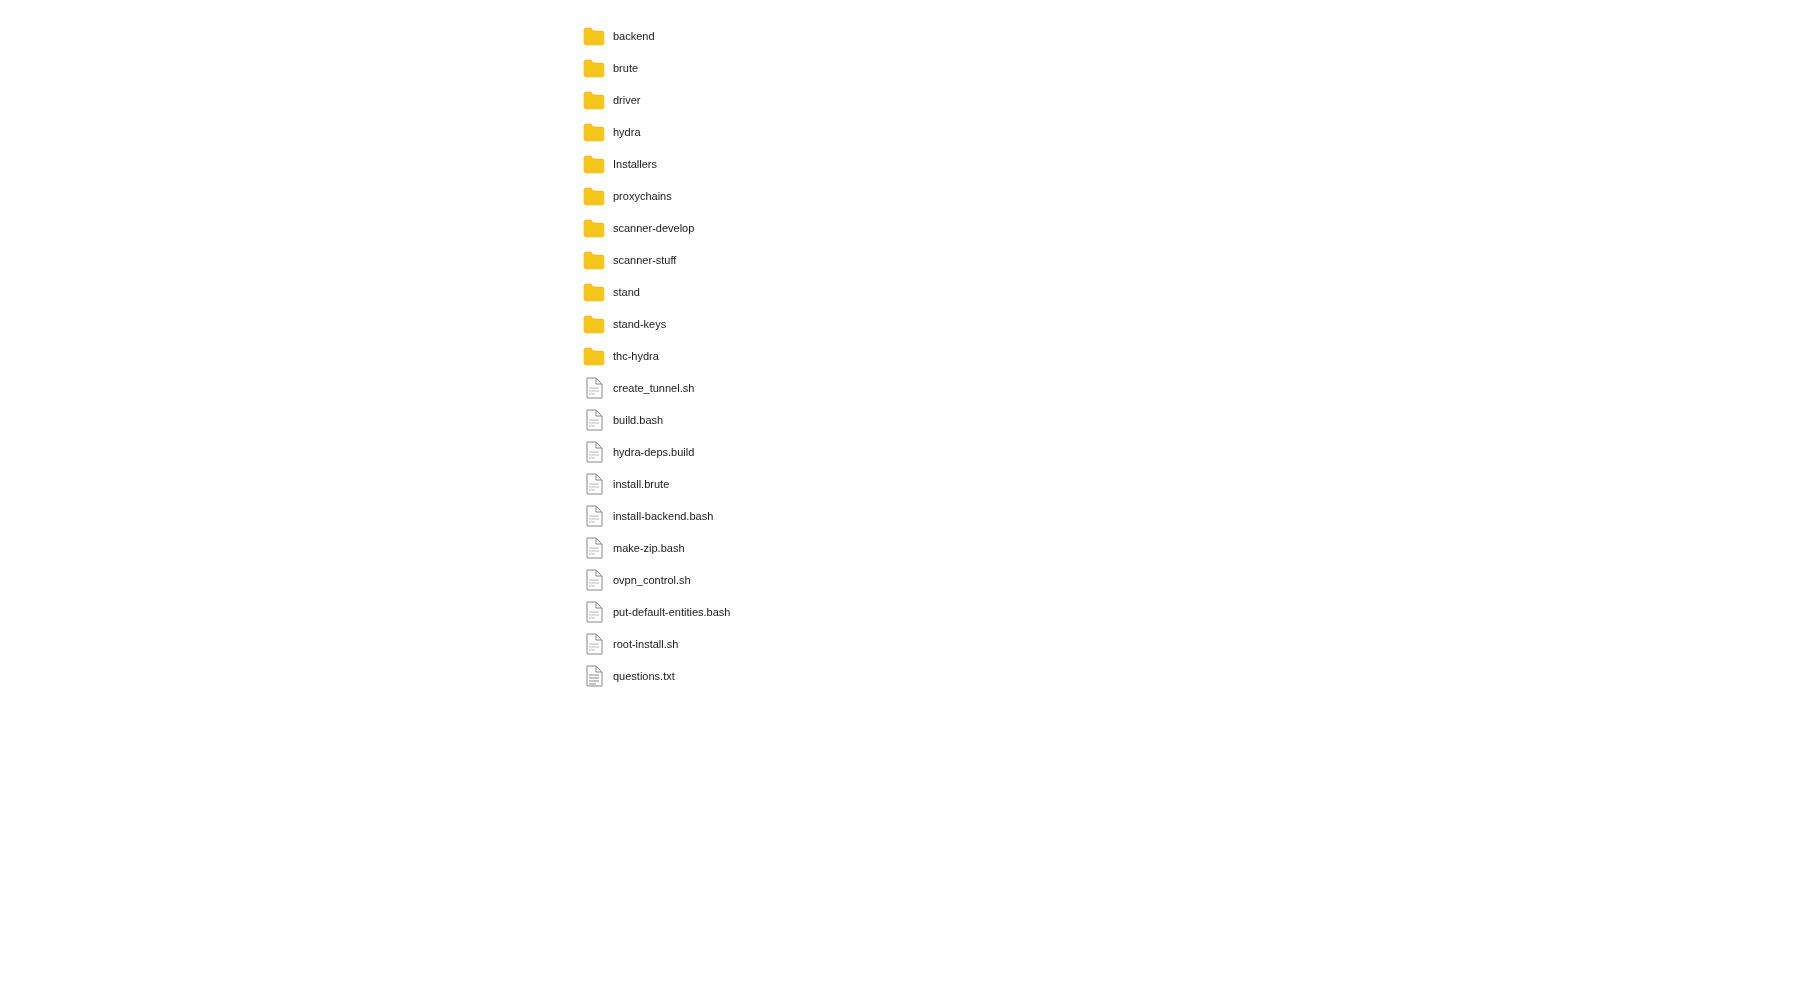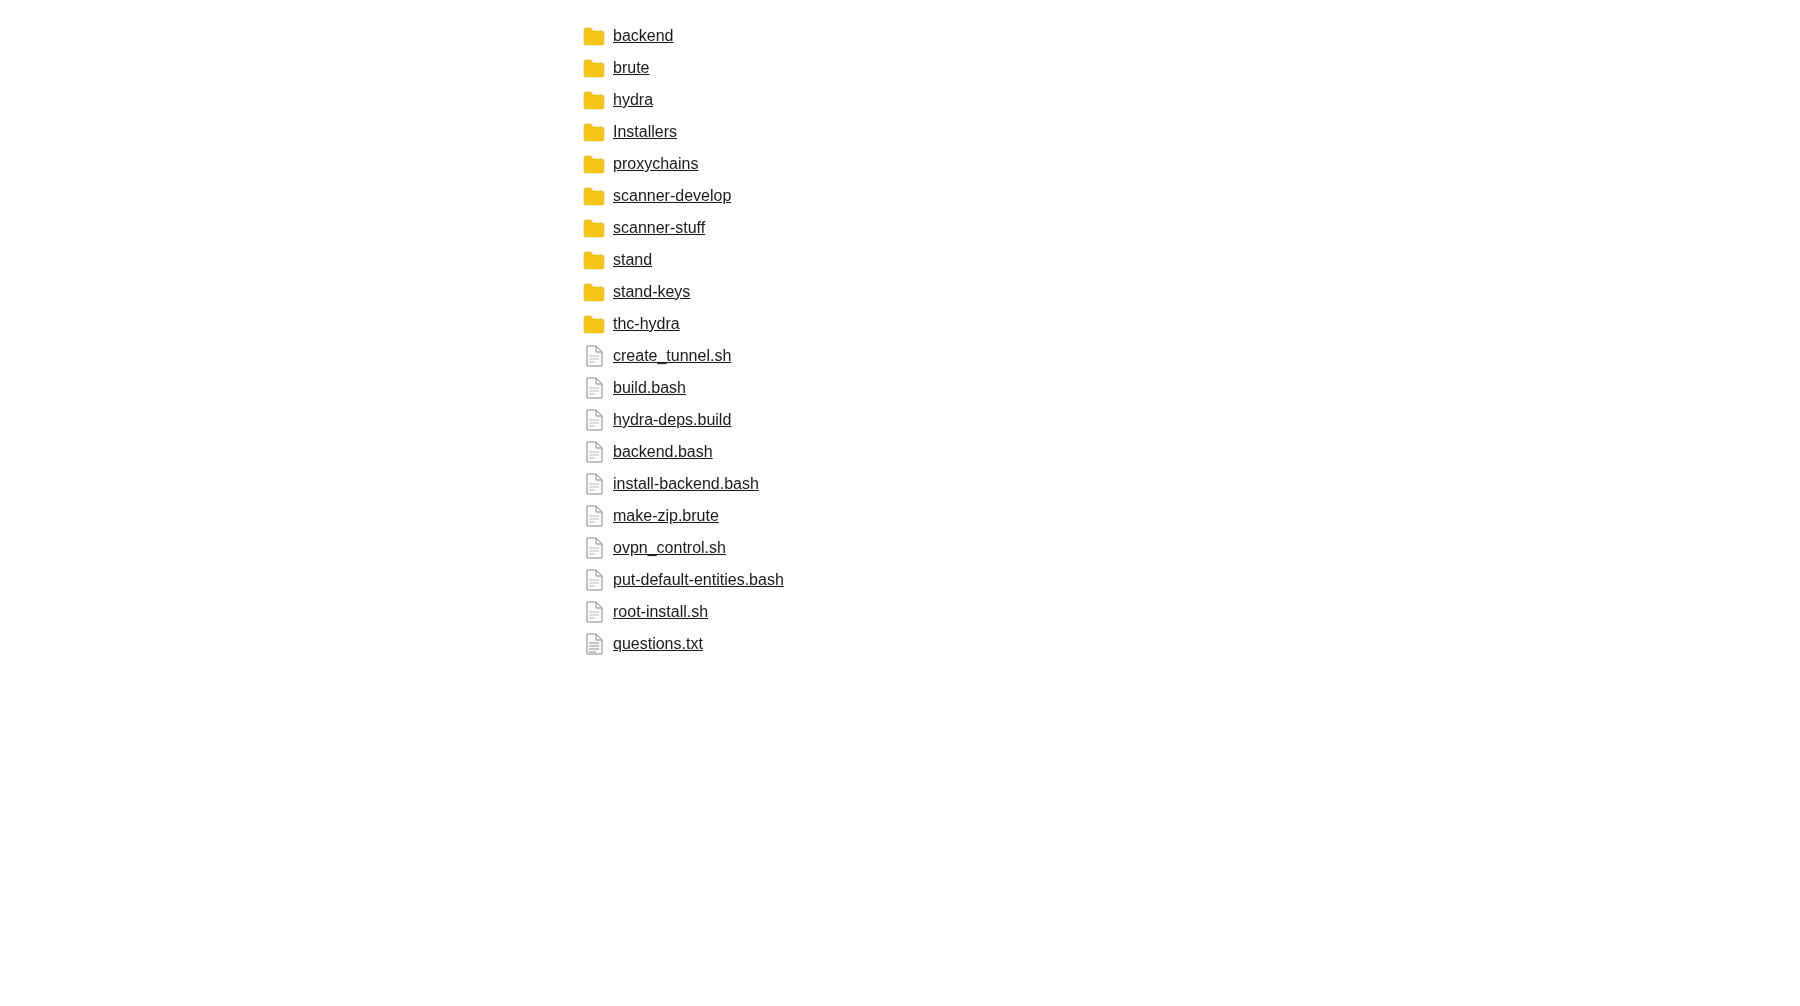--- a/index.html
+++ b/index.html
@@ -49,24 +49,23 @@
       height: 20px;
     }
 
     
     .file-icon-svg {
       width: 18px;
       height: 22px;
     }
 
     .file-name {
-      font-size: 16px;
+      font-size: 11px;
       color: #1a1a1a;
       white-space: nowrap;
-      text-decoration: underline;
     }
   </style>
 </head>
 <body>
 
 <div class="file-list">
 <div class="file-item">
       <div class="file-icon">
         <svg class="folder-icon-svg" viewBox="0 0 22 20" fill="none" xmlns="http://www.w3.org/2000/svg">
       <path d="M1 4C1 2.9 1.9 2 3 2H8L10 5H19C20.1 5 21 5.9 21 7V17C21 18.1 20.1 19 19 19H3C1.9 19 1 18.1 1 17V4Z" fill="#F5C518" stroke="#E0A800" stroke-width="0.5"></path>
@@ -84,20 +83,29 @@
       </div>
       <span class="file-name">brute</span>
     </div>
     <div class="file-item">
       <div class="file-icon">
         <svg class="folder-icon-svg" viewBox="0 0 22 20" fill="none" xmlns="http://www.w3.org/2000/svg">
       <path d="M1 4C1 2.9 1.9 2 3 2H8L10 5H19C20.1 5 21 5.9 21 7V17C21 18.1 20.1 19 19 19H3C1.9 19 1 18.1 1 17V4Z" fill="#F5C518" stroke="#E0A800" stroke-width="0.5"></path>
       <path d="M1 7H21V17C21 18.1 20.1 19 19 19H3C1.9 19 1 18.1 1 17V7Z" fill="#F5C518"></path>
     </svg>
       </div>
+      <span class="file-name">driver</span>
+    </div>
+    <div class="file-item">
+      <div class="file-icon">
+        <svg class="folder-icon-svg" viewBox="0 0 22 20" fill="none" xmlns="http://www.w3.org/2000/svg">
+      <path d="M1 4C1 2.9 1.9 2 3 2H8L10 5H19C20.1 5 21 5.9 21 7V17C21 18.1 20.1 19 19 19H3C1.9 19 1 18.1 1 17V4Z" fill="#F5C518" stroke="#E0A800" stroke-width="0.5"></path>
+      <path d="M1 7H21V17C21 18.1 20.1 19 19 19H3C1.9 19 1 18.1 1 17V7Z" fill="#F5C518"></path>
+    </svg>
+      </div>
       <span class="file-name">hydra</span>
     </div>
     <div class="file-item">
       <div class="file-icon">
         <svg class="folder-icon-svg" viewBox="0 0 22 20" fill="none" xmlns="http://www.w3.org/2000/svg">
       <path d="M1 4C1 2.9 1.9 2 3 2H8L10 5H19C20.1 5 21 5.9 21 7V17C21 18.1 20.1 19 19 19H3C1.9 19 1 18.1 1 17V4Z" fill="#F5C518" stroke="#E0A800" stroke-width="0.5"></path>
       <path d="M1 7H21V17C21 18.1 20.1 19 19 19H3C1.9 19 1 18.1 1 17V7Z" fill="#F5C518"></path>
     </svg>
       </div>
       <span class="file-name">Installers</span>
@@ -195,21 +203,21 @@
     <div class="file-item">
       <div class="file-icon">
         <svg class="file-icon-svg" viewBox="0 0 18 22" fill="none" xmlns="http://www.w3.org/2000/svg">
       <path d="M2 1H11L17 7V21H2V1Z" fill="white" stroke="#888888" stroke-width="1"></path>
       <path d="M11 1V7H17" fill="none" stroke="#888888" stroke-width="1"></path>
       <line x1="4" y1="11" x2="14" y2="11" stroke="#bbbbbb" stroke-width="1"></line>
       <line x1="4" y1="14" x2="14" y2="14" stroke="#bbbbbb" stroke-width="1"></line>
       <line x1="4" y1="17" x2="10" y2="17" stroke="#bbbbbb" stroke-width="1"></line>
     </svg>
       </div>
-      <span class="file-name">backend.bash</span>
+      <span class="file-name">install.brute</span>
     </div>
     <div class="file-item">
       <div class="file-icon">
         <svg class="file-icon-svg" viewBox="0 0 18 22" fill="none" xmlns="http://www.w3.org/2000/svg">
       <path d="M2 1H11L17 7V21H2V1Z" fill="white" stroke="#888888" stroke-width="1"></path>
       <path d="M11 1V7H17" fill="none" stroke="#888888" stroke-width="1"></path>
       <line x1="4" y1="11" x2="14" y2="11" stroke="#bbbbbb" stroke-width="1"></line>
       <line x1="4" y1="14" x2="14" y2="14" stroke="#bbbbbb" stroke-width="1"></line>
       <line x1="4" y1="17" x2="10" y2="17" stroke="#bbbbbb" stroke-width="1"></line>
     </svg>
@@ -219,21 +227,21 @@
     <div class="file-item">
       <div class="file-icon">
         <svg class="file-icon-svg" viewBox="0 0 18 22" fill="none" xmlns="http://www.w3.org/2000/svg">
       <path d="M2 1H11L17 7V21H2V1Z" fill="white" stroke="#888888" stroke-width="1"></path>
       <path d="M11 1V7H17" fill="none" stroke="#888888" stroke-width="1"></path>
       <line x1="4" y1="11" x2="14" y2="11" stroke="#bbbbbb" stroke-width="1"></line>
       <line x1="4" y1="14" x2="14" y2="14" stroke="#bbbbbb" stroke-width="1"></line>
       <line x1="4" y1="17" x2="10" y2="17" stroke="#bbbbbb" stroke-width="1"></line>
     </svg>
       </div>
-      <span class="file-name">make-zip.brute</span>
+      <span class="file-name">make-zip.bash</span>
     </div>
     <div class="file-item">
       <div class="file-icon">
         <svg class="file-icon-svg" viewBox="0 0 18 22" fill="none" xmlns="http://www.w3.org/2000/svg">
       <path d="M2 1H11L17 7V21H2V1Z" fill="white" stroke="#888888" stroke-width="1"></path>
       <path d="M11 1V7H17" fill="none" stroke="#888888" stroke-width="1"></path>
       <line x1="4" y1="11" x2="14" y2="11" stroke="#bbbbbb" stroke-width="1"></line>
       <line x1="4" y1="14" x2="14" y2="14" stroke="#bbbbbb" stroke-width="1"></line>
       <line x1="4" y1="17" x2="10" y2="17" stroke="#bbbbbb" stroke-width="1"></line>
     </svg>

